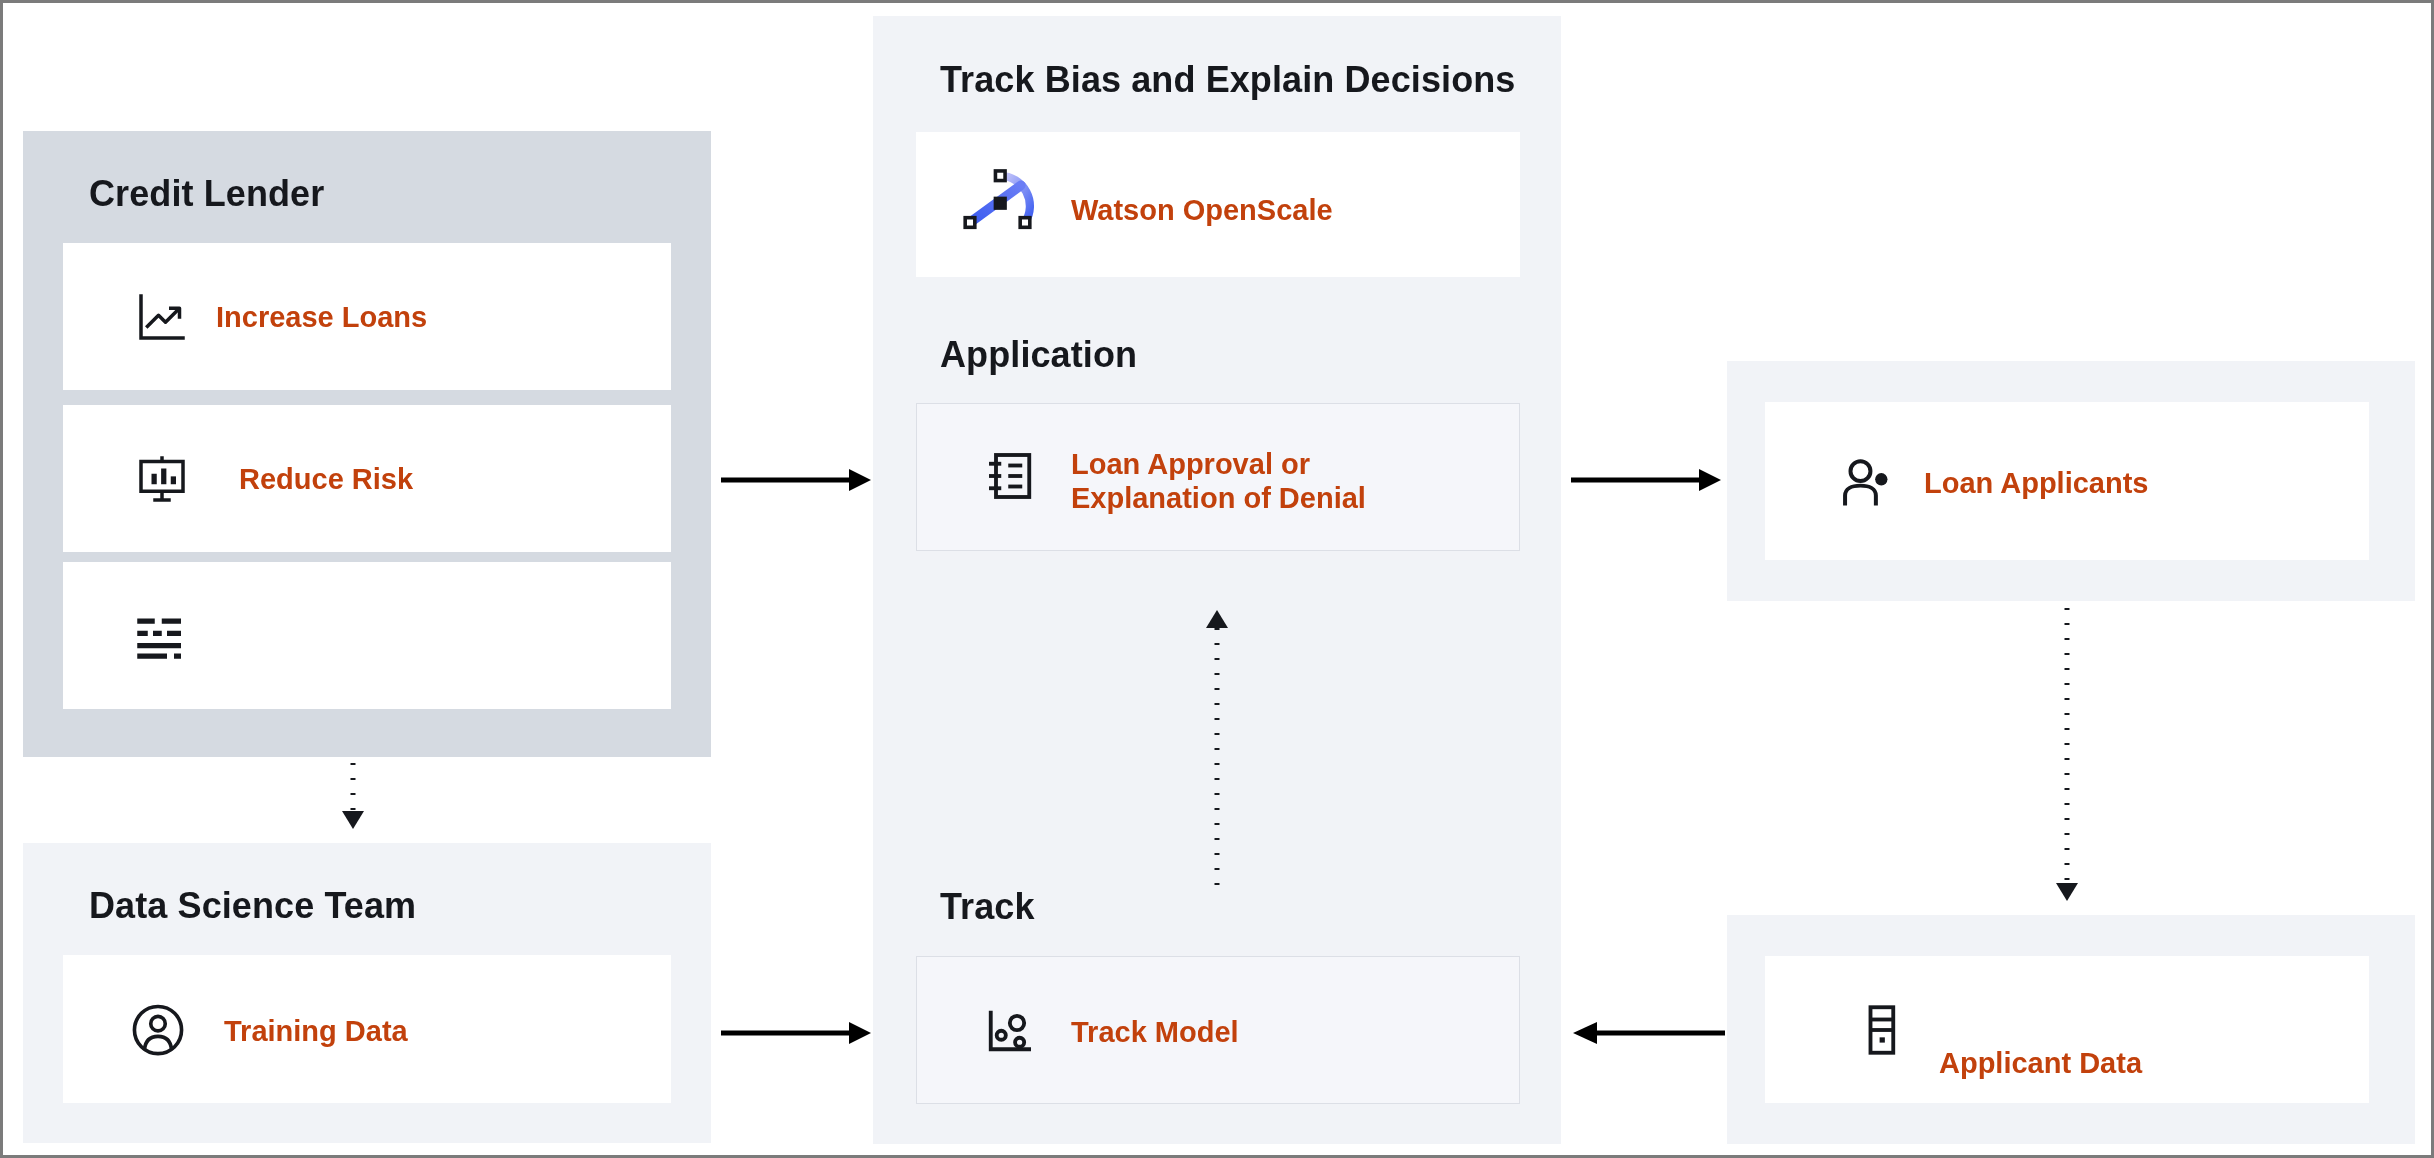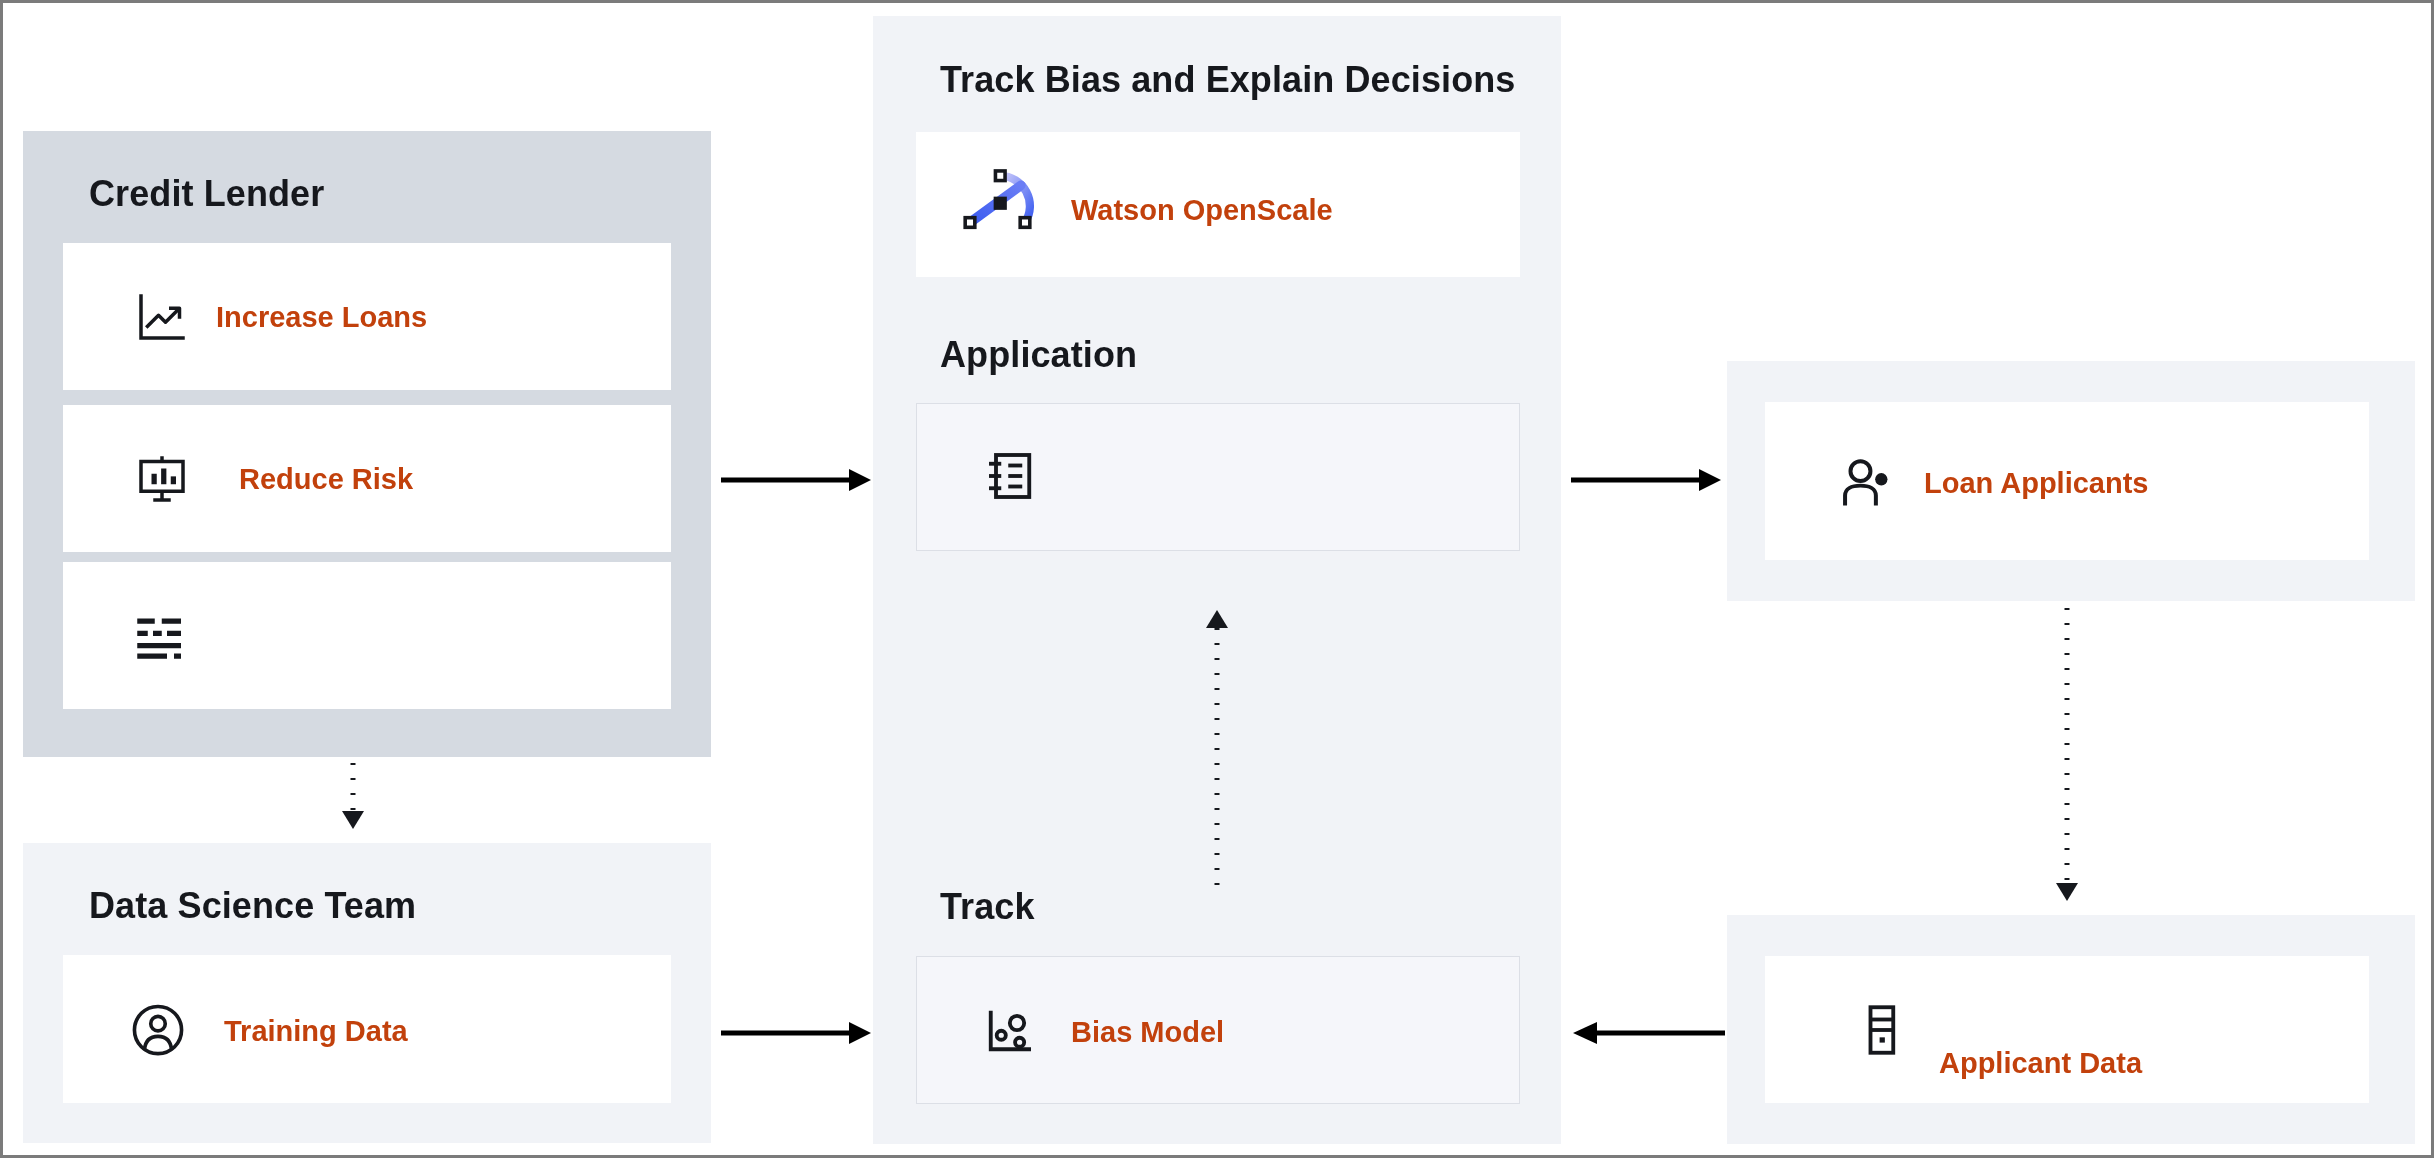--- a/index.html
+++ b/index.html
@@ -196,40 +196,42 @@
     <svg width="56" height="56" viewBox="0 0 32 32" fill="none" stroke="#16181d" stroke-width="2.2">
       <rect x="8" y="4" width="19" height="24"></rect>
       <line x1="4" y1="9" x2="11" y2="9"></line>
       <line x1="4" y1="16" x2="11" y2="16"></line>
       <line x1="4" y1="23" x2="11" y2="23"></line>
       <line x1="15" y1="10" x2="23" y2="10"></line>
       <line x1="15" y1="16" x2="23" y2="16"></line>
       <line x1="15" y1="22" x2="23" y2="22"></line>
     </svg>
   </div>
+  <div class="card-label" style="left:1068px; top:444px;">Loan Approval or
+Explanation of Denial</div>
 
   <div class="arrow" style="left:1200px; top:605px;">
     <svg width="28" height="283">
       <polygon points="3,20 25,20 14,2" fill="#16181d"></polygon>
       <line x1="14" y1="20" x2="14" y2="282" stroke="#16181d" stroke-width="5" stroke-dasharray="2 13" stroke-linecap="butt"></line>
     </svg>
   </div>
 
   <div class="panel-title" style="left:937px; top:883px;">Track</div>
 
   <div class="card card-outlined" style="left:913px; top:953px; width:604px; height:148px;"></div>
   <div class="card-icon" style="left:977px; top:997px; width:60px; height:60px;">
     <svg width="56" height="56" viewBox="0 0 32 32" fill="none" stroke="#16181d" stroke-width="2.2">
       <polyline points="5,5 5,27 28,27"></polyline>
       <circle cx="11" cy="19" r="2.6"></circle>
       <circle cx="20" cy="12" r="4.1"></circle>
       <circle cx="21.5" cy="23" r="2.6"></circle>
     </svg>
   </div>
-  <div class="card-label" style="left:1068px; top:1012px;">Bias Model</div>
+  <div class="card-label" style="left:1068px; top:1012px;">Track Model</div>
 
   <div class="arrow" style="left:1568px; top:463px;">
     <svg width="152" height="28">
       <line x1="0" y1="14" x2="128" y2="14" stroke="#000000" stroke-width="5"></line>
       <polygon points="128,3 128,25 150,14" fill="#000000"></polygon>
     </svg>
   </div>
 
   <div class="arrow" style="left:1570px; top:1016px;">
     <svg width="152" height="28">

